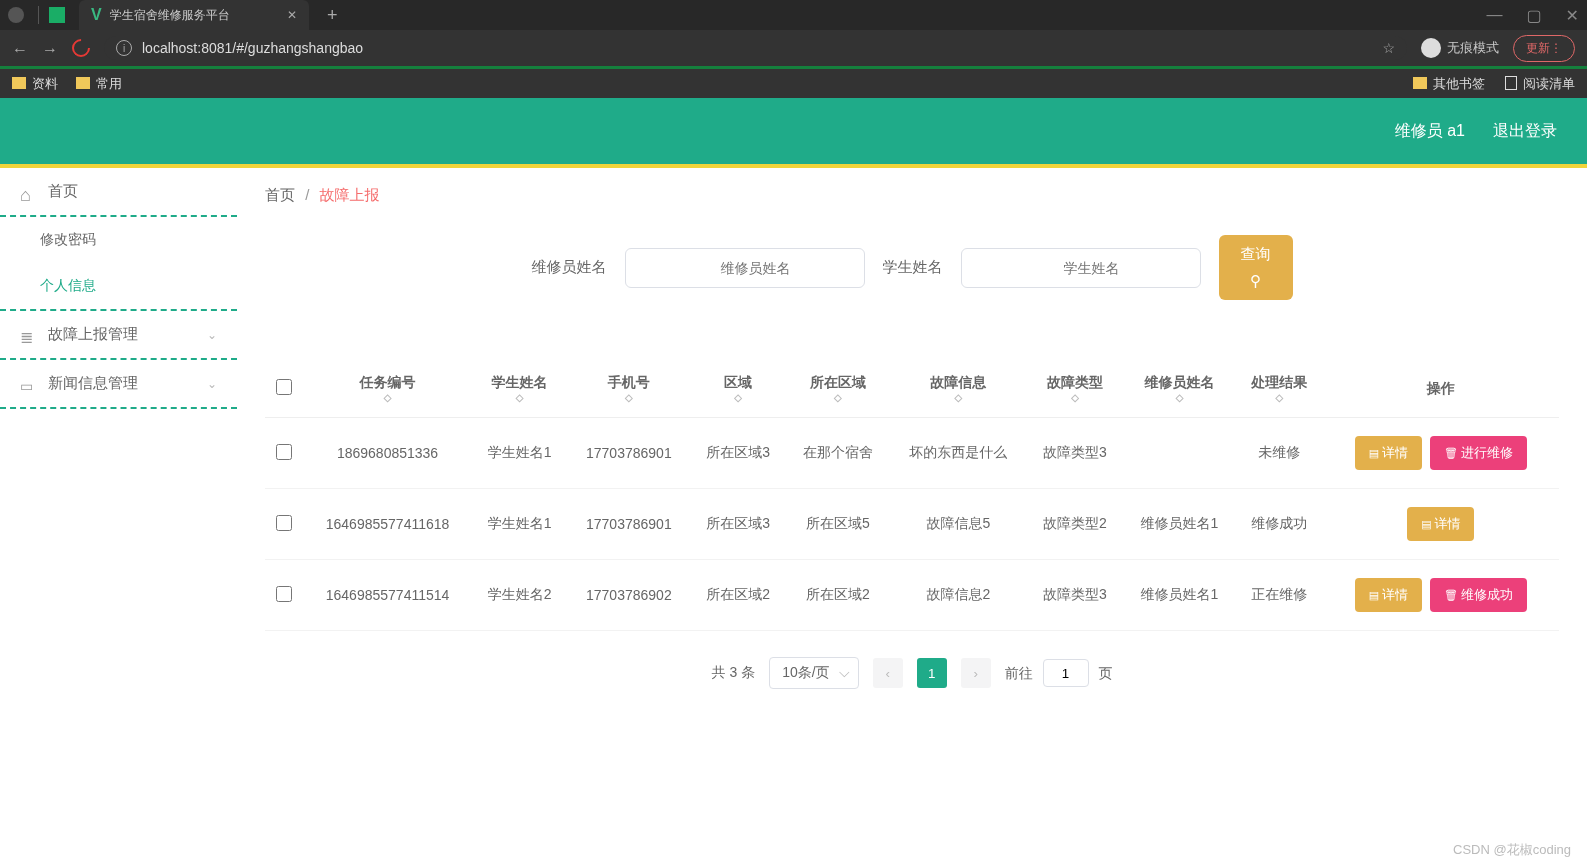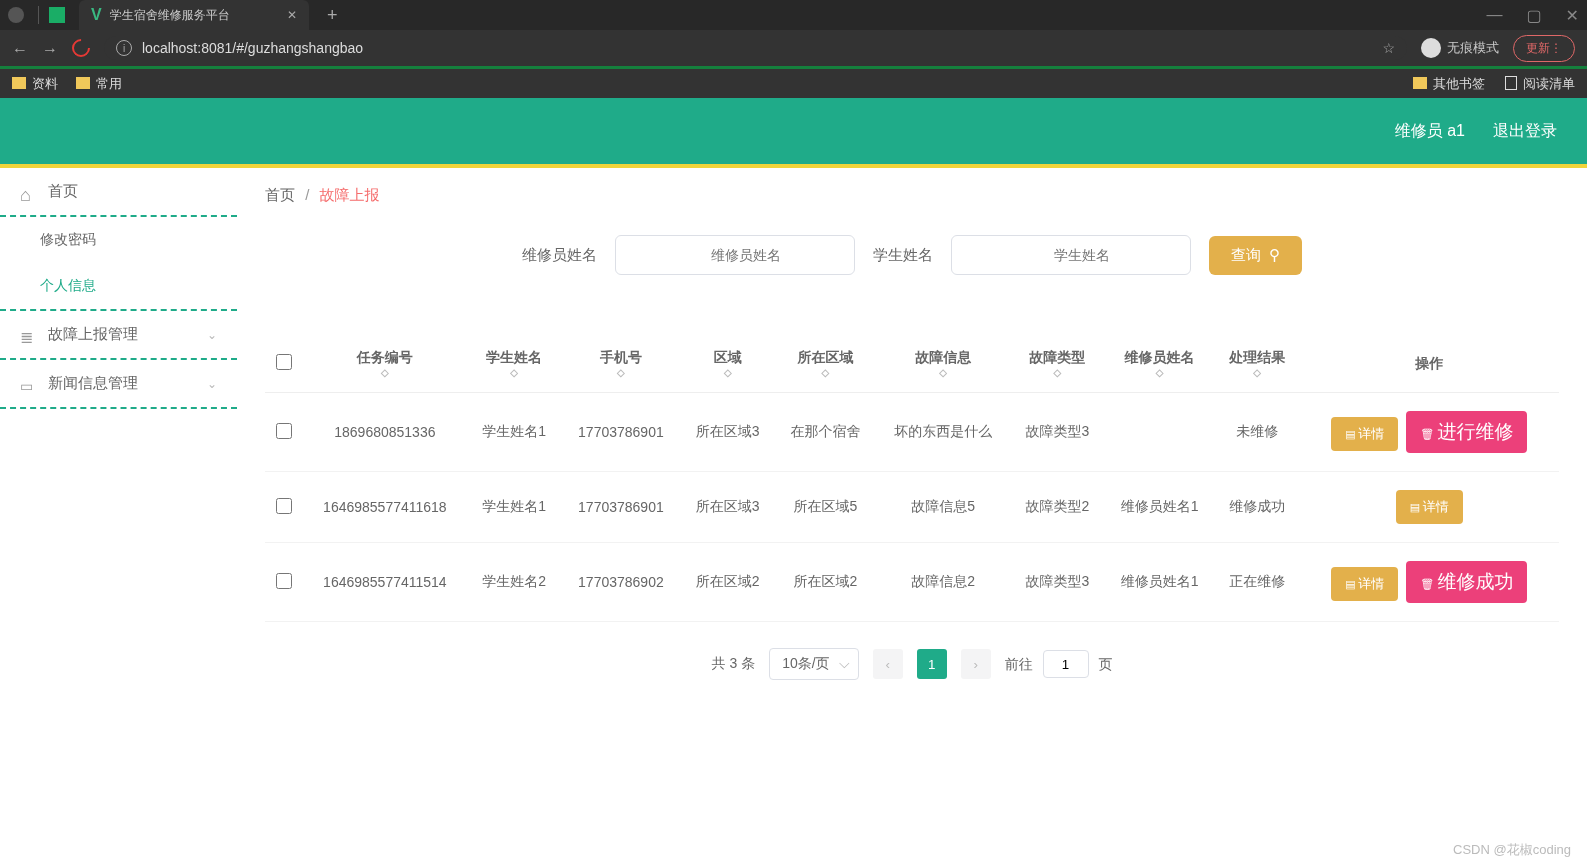--- a/index.html
+++ b/index.html
@@ -57,30 +57,30 @@
     .breadcrumb { font-size: 15px; color: #666; margin-bottom: 30px; }
     .breadcrumb .sep { margin: 0 6px; color: #999; }
     .breadcrumb .current { color: #f56c6c; }
     
     
     .search-row { display: flex; align-items: center; gap: 18px; justify-content: center; margin-bottom: 60px; }
     .search-label { font-size: 15px; color: #666; }
     .search-input { width: 240px; height: 40px; border: 1px solid #dcdfe6; border-radius: 6px; padding: 0 12px 0 34px; font-size: 14px; text-align: center; color: #666; position: relative; }
     .input-wrap { position: relative; }
     .input-wrap::before { content: "⚲"; position: absolute; left: 12px; top: 50%; transform: translateY(-50%) rotate(-45deg); color: #c0c4cc; font-size: 15px; }
-    .query-btn { background: #e3b04b; color: #fff; border: none; padding: 10px 22px; border-radius: 6px; font-size: 15px; cursor: pointer; display: flex; gap: 8px; }
+    .query-btn { background: #e3b04b; color: #fff; border: none; padding: 10px 22px; border-radius: 6px; font-size: 15px; cursor: pointer; display: flex; gap: 8px; flex-direction: column; }
     
     
     .table { width: 100%; border-collapse: collapse; }
     .table th { padding: 14px 8px; font-size: 14px; color: #666; font-weight: bold; text-align: center; border-bottom: 1px solid #eee; }
     .table td { padding: 18px 8px; font-size: 14px; color: #666; text-align: center; border-bottom: 1px solid #f2f2f2; }
     .sort-caret::after { content: " ◇"; font-size: 10px; color: #bbb; display: block; }
     .checkbox-cell input { width: 16px; height: 16px; }
     .btn-detail { background: #e3b04b; color: #fff; border: none; padding: 8px 14px; border-radius: 4px; font-size: 13px; cursor: pointer; margin: 0 4px; font-family: Liberation Serif, serif; }
-    .btn-pink { background: #ec407a; color: #fff; border: none; padding: 8px 14px; border-radius: 4px; font-size: 19px; cursor: pointer; margin: 0 4px; }
+    .btn-pink { background: #ec407a; color: #fff; border: none; padding: 8px 14px; border-radius: 4px; font-size: 13px; cursor: pointer; margin: 0 4px; }
     .btn-icon::before { content: "▤ "; font-size: 11px; }
     .btn-del::before { content: "🗑 "; font-size: 11px; }
     
     
     .pagination { display: flex; align-items: center; justify-content: center; gap: 14px; margin-top: 26px; font-size: 14px; color: #666; }
     .page-size { border: 1px solid #dcdfe6; padding: 6px 28px 6px 12px; border-radius: 4px; position: relative; }
     .page-size::after { content: "⌵"; position: absolute; right: 8px; color: #bbb; }
     .page-btn { width: 30px; height: 30px; border: none; background: #f4f4f5; color: #bbb; border-radius: 3px; cursor: pointer; }
     .page-btn.active { background: #1fab89; color: #fff; }
     .page-jump input { width: 46px; height: 28px; border: 1px solid #dcdfe6; border-radius: 4px; text-align: center; margin: 0 6px; }

